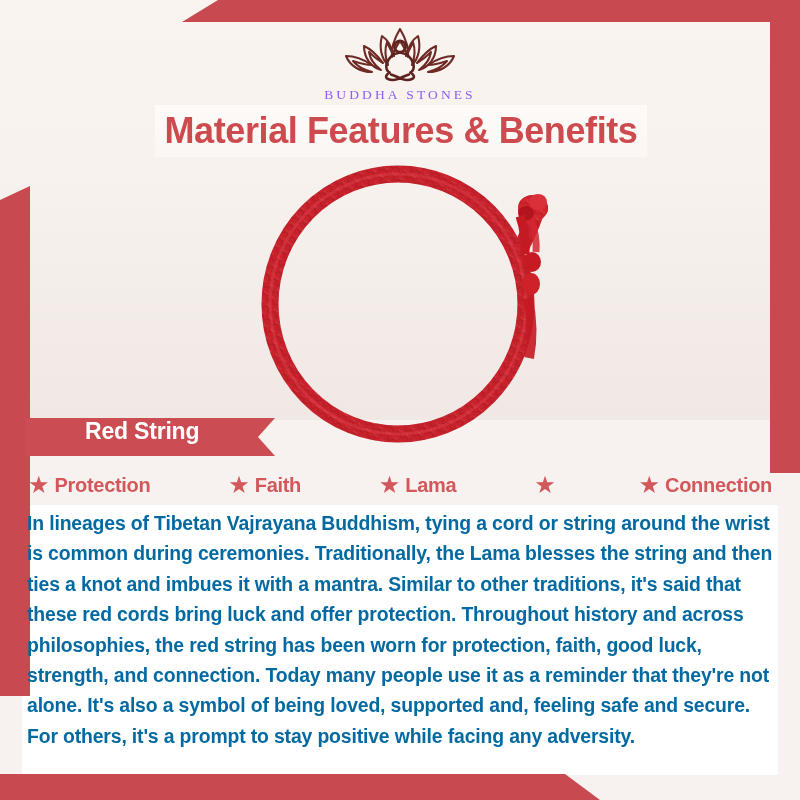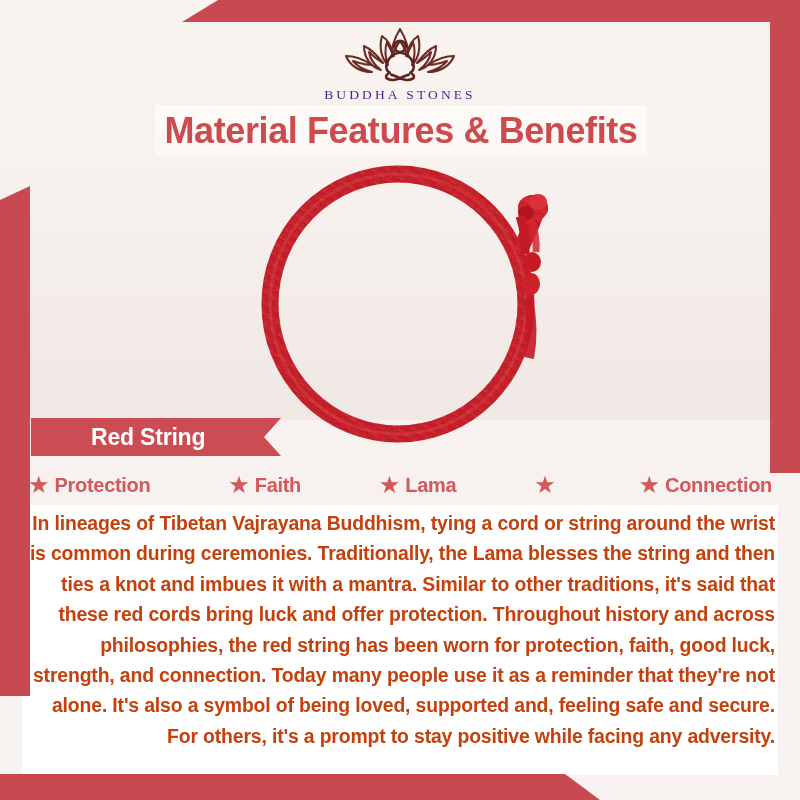--- a/index.html
+++ b/index.html
@@ -73,21 +73,21 @@
     display: flex;
     flex-direction: column;
     align-items: center;
   }
   .logo-mark { width: 150px; height: 62px; display:block; }
   .logo-word {
     margin-top: 3px;
     font-family: "Liberation Serif", serif;
     font-size: 13.5px;
     letter-spacing: 3.1px;
-    color: #4c1d95;
+    color: #8b5cf6;
     font-weight: 400;
   }
 
   
   .title-banner {
     position: absolute;
     left: 155px; top: 105px;
     width: 492px; height: 52px;
     background: linear-gradient(180deg,#fdfaf8 0%,#fbf7f4 100%);
     display: flex;
@@ -105,26 +105,26 @@
   
   .bracelet {
     position: absolute;
     left: 248px; top: 158px;
     width: 330px; height: 288px;
   }
 
   
   .ribbon {
     position: absolute;
-    left: 31px; top: 418px;
+    left: 25px; top: 418px;
     width: 250px; height: 38px;
     background: #cb4c52;
     clip-path: polygon(0 0, 250px 0, 233px 19px, 250px 38px, 0 38px);
     display: flex;
-    align-items: center;
+    align-items: flex-start;
   }
   .ribbon-text {
     color: #ffffff;
     font-size: 23px;
     font-weight: 700;
     margin-left: 60px;
     letter-spacing: -0.2px;
   }
 
   
@@ -152,26 +152,25 @@
     font-size: 20px;
     font-weight: 700;
     letter-spacing: -0.3px;
   }
 
   
   .body-copy {
     position: absolute;
     left: 27px; top: 508px;
     width: 748px;
-    color: #c2410c;
+    color: #0369a1;
     font-size: 19.4px;
     font-weight: 700;
     line-height: 30.4px;
     letter-spacing: -0.15px;
-    text-align: right;
   }
 </style>
 </head>
 <body>
 
 <div id="poster">
 
   <div class="bg-top"></div>
   <div class="bg-bottom"></div>
 

